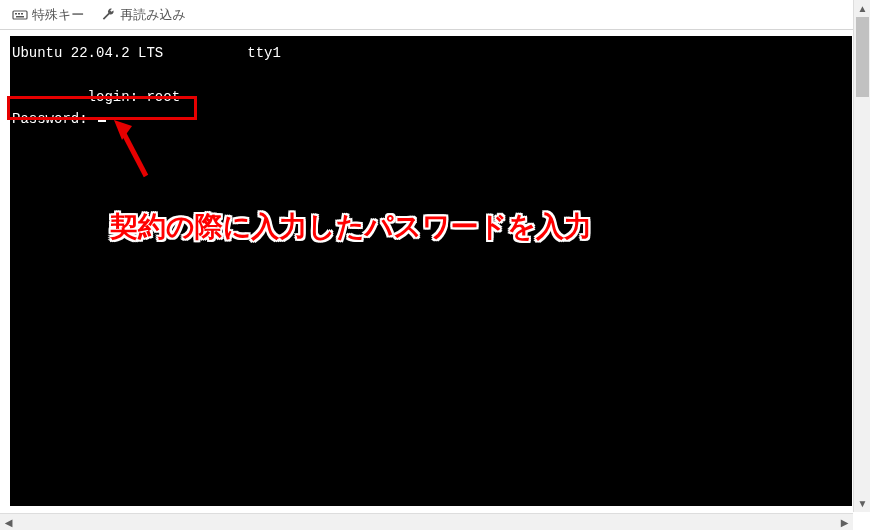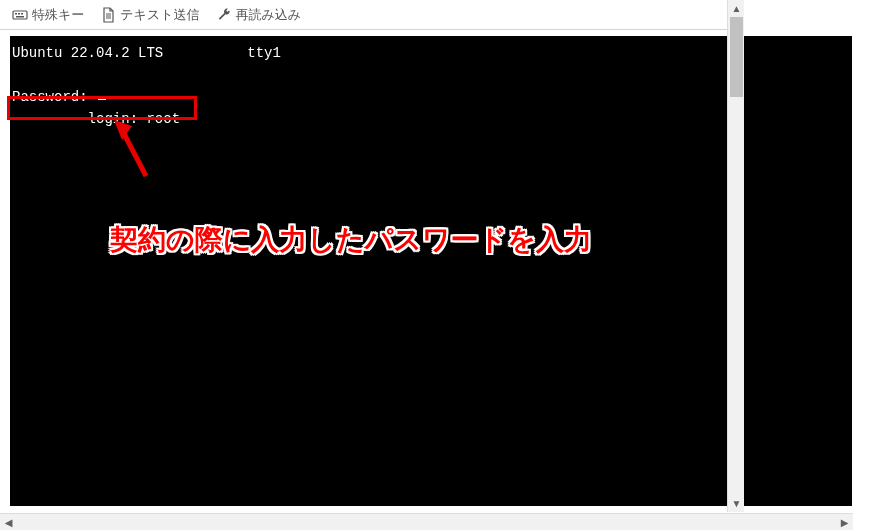--- a/index.html
+++ b/index.html
@@ -1,17 +1,17 @@
 <!DOCTYPE html>
 <html><head>
 <meta charset="utf-8">
 <style>
   * { margin: 0; padding: 0; box-sizing: border-box; }
   html, body { width: 870px; height: 530px; overflow: hidden; font-family: "Segoe UI", "Hiragino Sans", Meiryo, sans-serif; }
-  .frame { position: relative; width: 744px; height: 530px; background: #fff; }
+  .frame { position: relative; width: 870px; height: 530px; background: #fff; }
 
   .toolbar {
     display: flex;
     align-items: center;
     height: 30px;
     border-bottom: 1px solid #d5d5d5;
     padding: 0 8px;
     font-size: 13px;
     color: #555;
     background: #fff;
@@ -52,21 +52,20 @@
     position: absolute;
     color: #ff0000;
     font-weight: 800;
     font-size: 28px;
     line-height: 1.55;
     text-shadow:
       -2px -2px 0 #fff, 2px -2px 0 #fff, -2px 2px 0 #fff, 2px 2px 0 #fff,
       0 -2px 0 #fff, 0 2px 0 #fff, -2px 0 0 #fff, 2px 0 0 #fff;
     pointer-events: none;
     white-space: nowrap;
-    margin-top: 13px;
   }
 
   
   .vscroll {
     position: absolute; top: 0; right: 0; width: 17px; height: 512px;
     background: #f1f1f1; border-left: 1px solid #ddd;
   }
   .vscroll .up, .vscroll .down {
     position: absolute; left: 0; width: 17px; height: 17px;
     display:flex; align-items:center; justify-content:center;
@@ -107,45 +106,33 @@
               <rect x="6" y="6" width="2" height="1.5" fill="#555"></rect>
               <rect x="9" y="6" width="2" height="1.5" fill="#555"></rect>
               <rect x="4" y="9" width="8" height="1.5" fill="#555"></rect>
             </svg>
         </span>
         <span>特殊キー</span>
       </div>
       <div class="toolbar-btn">
         <span class="icon">
           <svg viewBox="0 0 16 16" width="16" height="16">
-              <path d="M4 1h6l3 3v11H4z" fill="none" stroke="#555" stroke-width="1.2"></path>
-              <path d="M10 1v3h3" fill="none" stroke="#555" stroke-width="1.2"></path>
-              <line x1="6" y1="7" x2="11" y2="7" stroke="#555" stroke-width="1"></line>
-              <line x1="6" y1="9" x2="11" y2="9" stroke="#555" stroke-width="1"></line>
-              <line x1="6" y1="11" x2="11" y2="11" stroke="#555" stroke-width="1"></line>
-            </svg>
-        </span>
-        <span>テキスト送信</span>
-      </div>
-      <div class="toolbar-btn">
-        <span class="icon">
-          <svg viewBox="0 0 16 16" width="16" height="16">
               <path d="M13.5 3.5a3 3 0 0 1-4 3.7L4 12.7 2.8 11.5l5.5-5.5A3 3 0 0 1 12 1.8l-1.8 1.8 1.2 1.2 2.1-1.3z" fill="#555"></path>
             </svg>
         </span>
         <span>再読み込み</span>
       </div>
     </div>
   </div>
 
   <div class="terminal-wrap">
     <div class="term-line"><span>Ubuntu 22.04.2 LTS </span><span class="redacted">████████</span><span> tty1</span></div>
     <div class="term-line"> </div>
+    <div class="term-line"><span class="redacted">████████</span><span> login: </span><span>root</span></div>
     <div class="term-line"><span>Password: </span><span class="cursor"></span></div>
-    <div class="term-line"><span class="redacted">████████</span><span> login: </span><span>root</span></div>
   </div>
 
   <div class="highlight-box" style="left:7px; top:96px; width:190px; height:24px;"></div>
 
   <div class="arrow" style="left:110px; top:116px;">
     <svg width="50" height="70" viewBox="0 0 50 70">
       <line x1="36" y1="60" x2="12" y2="14" stroke="#e60000" stroke-width="5"></line>
       <polygon points="4,4 22,10 12,24" fill="#e60000"></polygon>
     </svg>
   </div>

